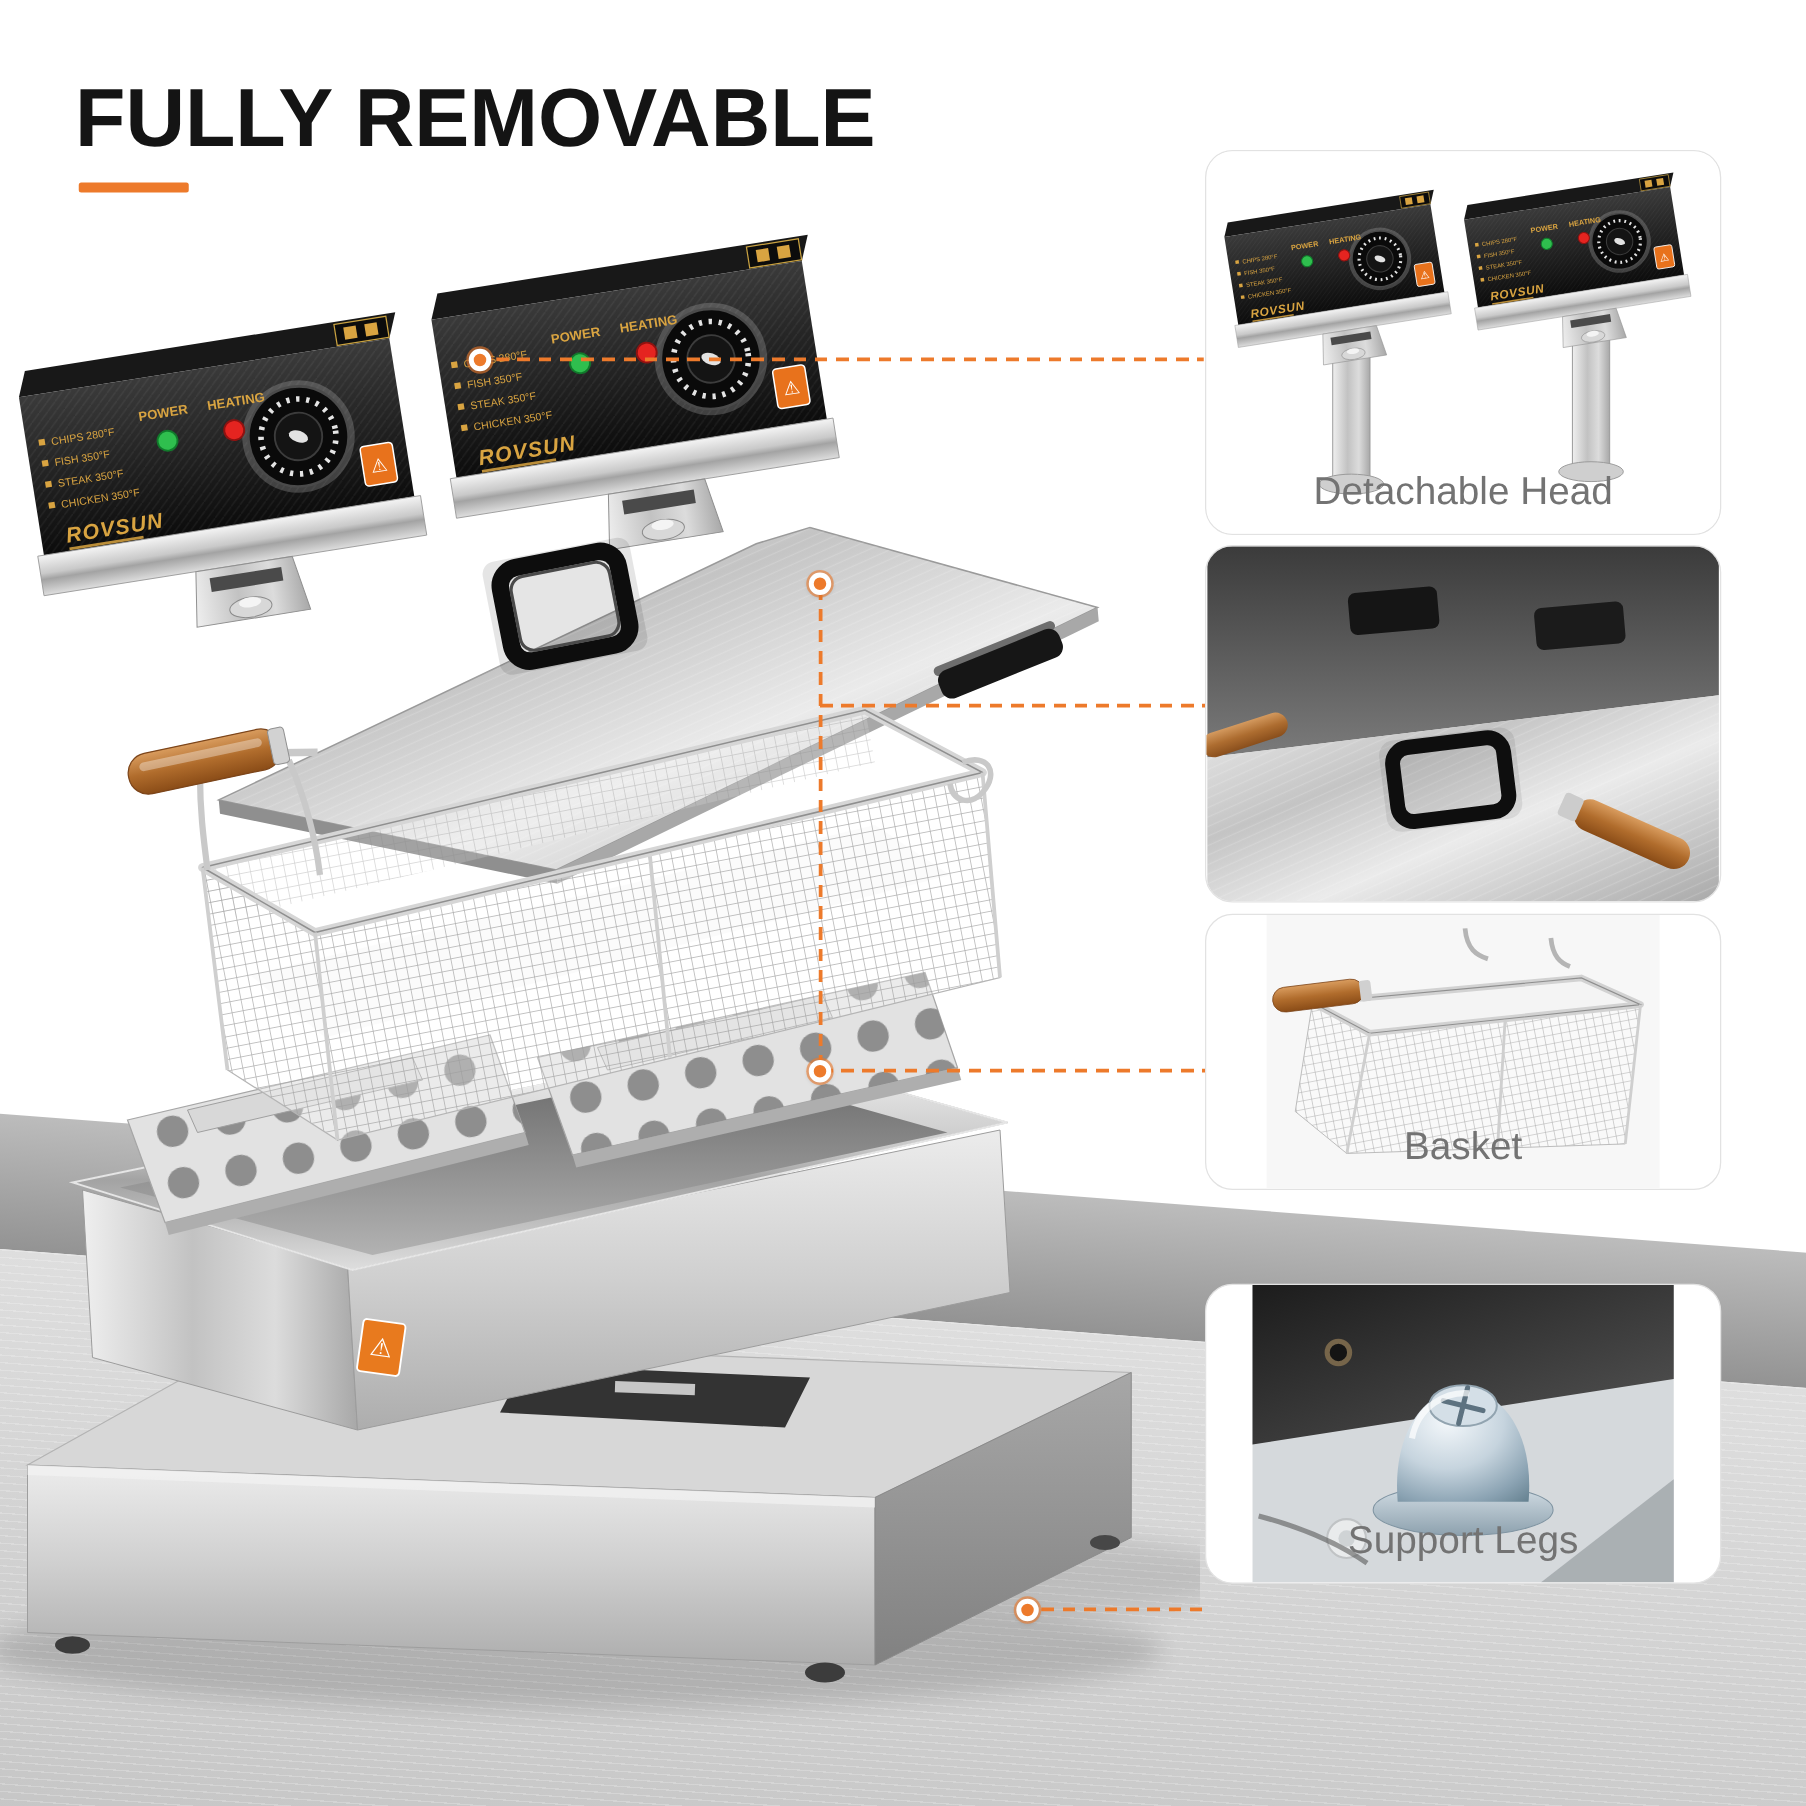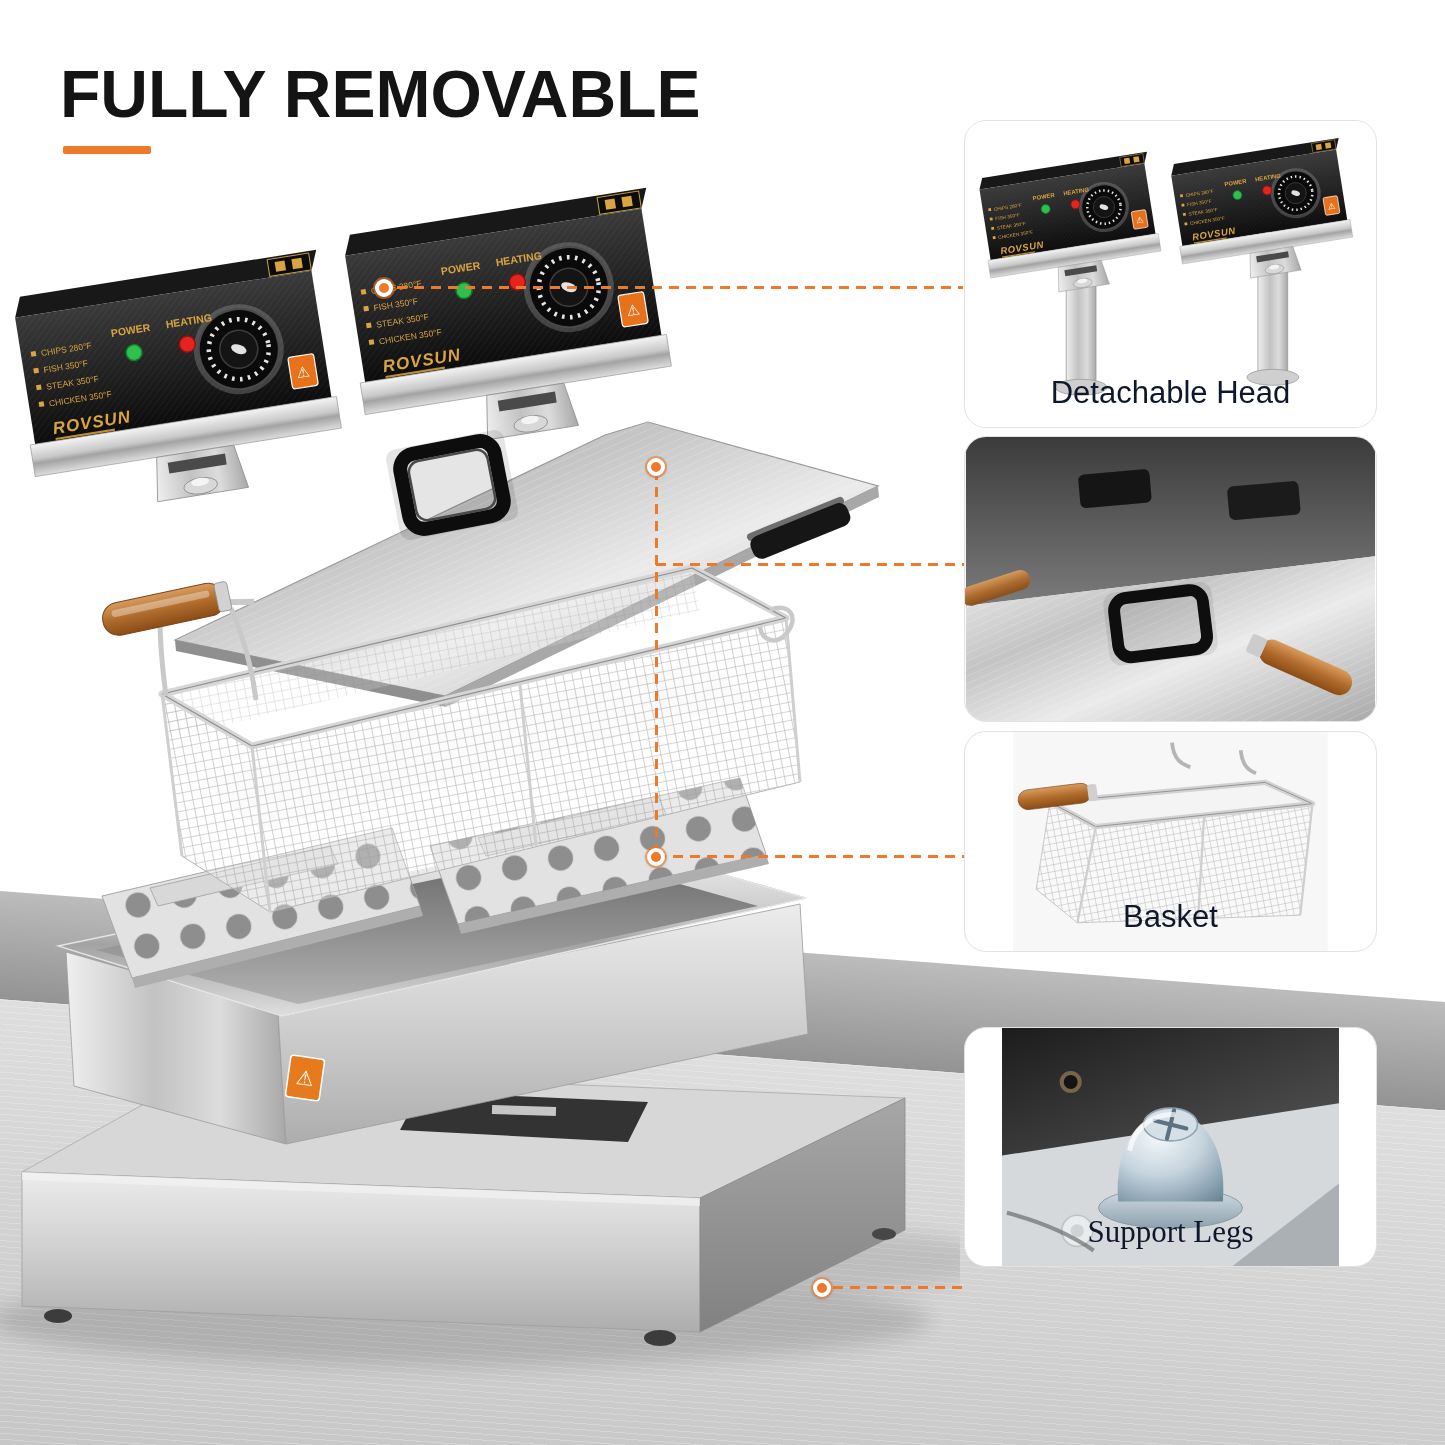--- a/index.html
+++ b/index.html
@@ -31,25 +31,25 @@
   .dot{ position:absolute; width:18px; height:18px; border-radius:50%;
      background:var(--accent); border:4px solid #ffffff;
      box-shadow:0 0 0 2px rgba(237,122,43,.6), 0 1px 4px rgba(0,0,0,.25);
      transform:translate(-50%,-50%); z-index:5; }
 
   
   .card{ position:absolute; left:964px; width:413px; margin:0; background:#ffffff;
          border:1px solid #e2e2e2; border-radius:22px; overflow:hidden; z-index:6; }
   .card svg{ display:block; width:100%; height:100%; }
   .card figcaption{ position:absolute; left:0; right:0; bottom:16px; text-align:center;
-         font-size:31px; color:#0f172a; }
+         font-size:31px; color:#737373; }
   .card1{ top:120px;  height:308px; }
   .card2{ top:436px;  height:286px; }
   .card3{ top:731px;  height:221px; }
-  .card4{ top:1027px; height:240px;font-family:Liberation Serif, serif; }
+  .card4{ top:1027px; height:240px; }
 </style>
 </head>
 <body>
 
 <div class="stage">
 
   <svg width="0" height="0" style="position:absolute" aria-hidden="true">
     <defs>
       <linearGradient id="steelH" x1="0" y1="0" x2="0" y2="1">
         <stop offset="0" stop-color="#f4f4f4"></stop>

